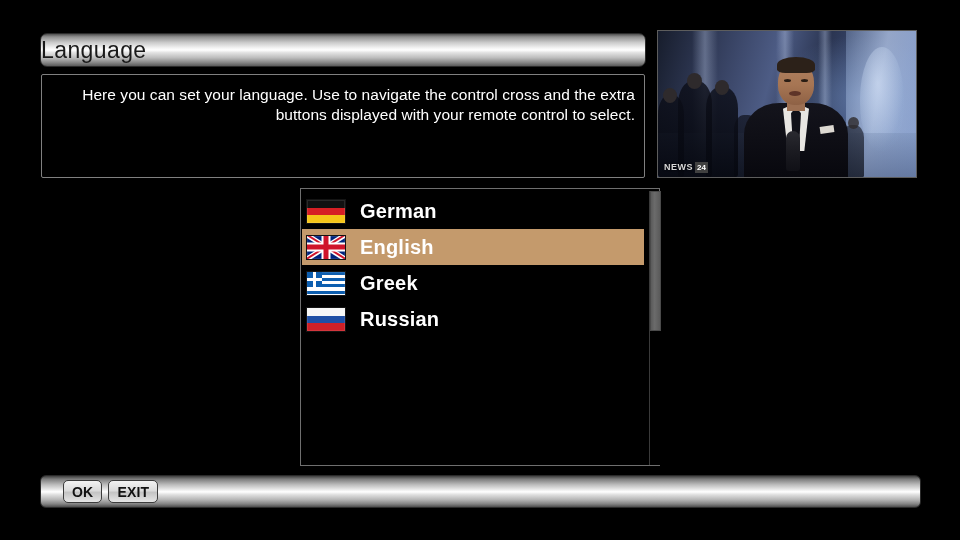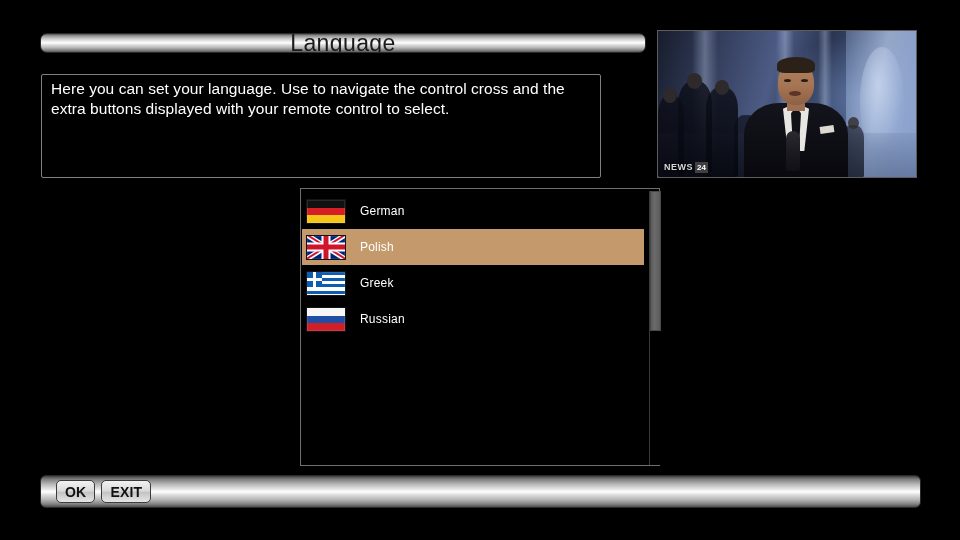--- a/index.html
+++ b/index.html
@@ -18,58 +18,58 @@
     height: 540px;
     background: #000000;
   }
 
   
   #title-bar {
     position: absolute;
     left: 40px;
     top: 33px;
     width: 606px;
-    height: 20px;
+    height: 34px;
     border-radius: 7px;
     background: linear-gradient(to bottom,
         #4e4e4e 0%,
         #8f8f8f 9%,
         #c9c9c9 26%,
         #f4f4f4 44%,
         #ffffff 50%,
         #e3e3e3 58%,
         #bdbdbd 74%,
         #8c8c8c 88%,
         #5a5a5a 100%);
     border: 1px solid #2a2a2a;
     display: flex;
     align-items: center;
-    justify-content: center;
     overflow: hidden;
   }
   #title-text {
     font-size: 23px;
     color: #1a1a1a;
     letter-spacing: 0.4px;
     font-weight: 400;
     line-height: 1;
     white-space: nowrap;
   }
 
   
   #desc-panel {
     position: absolute;
     left: 41px;
     top: 74px;
-    width: 560px;
+    width: 604px;
     height: 104px;
     background: #000000;
     border: 1px solid #808080;
     border-radius: 2px;
-    padding: 4px 9px 0 9px;
+    padding: 10px 9px 0 9px;
+    text-align: right;
   }
   #desc-text {
     color: #ffffff;
     font-size: 15.5px;
     line-height: 20px;
     letter-spacing: 0.05px;
   }
 
   
   #video-preview {
@@ -256,24 +256,25 @@
     height: 25px;
     margin-right: 14px;
     flex: 0 0 auto;
     border: 1px solid #141414;
     position: relative;
     overflow: hidden;
     box-shadow: 0 0 0 1px rgba(255,255,255,0.10) inset;
   }
   .lang-label {
     color: #ffffff;
-    font-size: 12px;
+    font-size: 20px;
     line-height: 1;
     letter-spacing: 0.2px;
     white-space: nowrap;
+    font-weight: bold;
   }
   .lang-row.selected .lang-label { color: #ffffff; }
 
   
   .flag-de { background: linear-gradient(to bottom,#111 0 33.3%, #d61f24 33.3% 66.6%, #f5c518 66.6% 100%); }
   .flag-gb { background: #00247d; }
   .flag-gb .d1, .flag-gb .d2 {
     position: absolute; left: 50%; top: 50%;
     width: 150%; height: 5px; background: #fff;
     transform-origin: center;
@@ -335,21 +336,21 @@
         #bcbcbc 28%,
         #eaeaea 44%,
         #ffffff 51%,
         #e0e0e0 60%,
         #b6b6b6 76%,
         #848484 90%,
         #4d4d4d 100%);
     border: 1px solid #2a2a2a;
     display: flex;
     align-items: center;
-    padding-left: 15px;
+    padding-left: 22px;
     overflow: hidden;
   }
   .soft-btn {
     height: 23px;
     min-width: 36px;
     padding: 0 8px;
     margin-right: 6px;
     border-radius: 5px;
     border: 1px solid #3c3c3c;
     background: linear-gradient(to bottom, #f2f2f2 0%, #dcdcdc 45%, #c4c4c4 55%, #e6e6e6 100%);
@@ -431,21 +432,21 @@
           <span class="flag flag-gb">
             <span class="d1"></span>
             <span class="d2"></span>
             <span class="d1r"></span>
             <span class="d2r"></span>
             <span class="cv"></span>
             <span class="ch"></span>
             <span class="cv2"></span>
             <span class="ch2"></span>
           </span>
-          <span class="lang-label">Polish</span>
+          <span class="lang-label">English</span>
         </div>
         <div class="lang-row">
           <span class="flag flag-gr">
             <span class="canton"></span>
             <span class="cross-v"></span>
             <span class="cross-h"></span>
           </span>
           <span class="lang-label">Greek</span>
         </div>
         <div class="lang-row">

